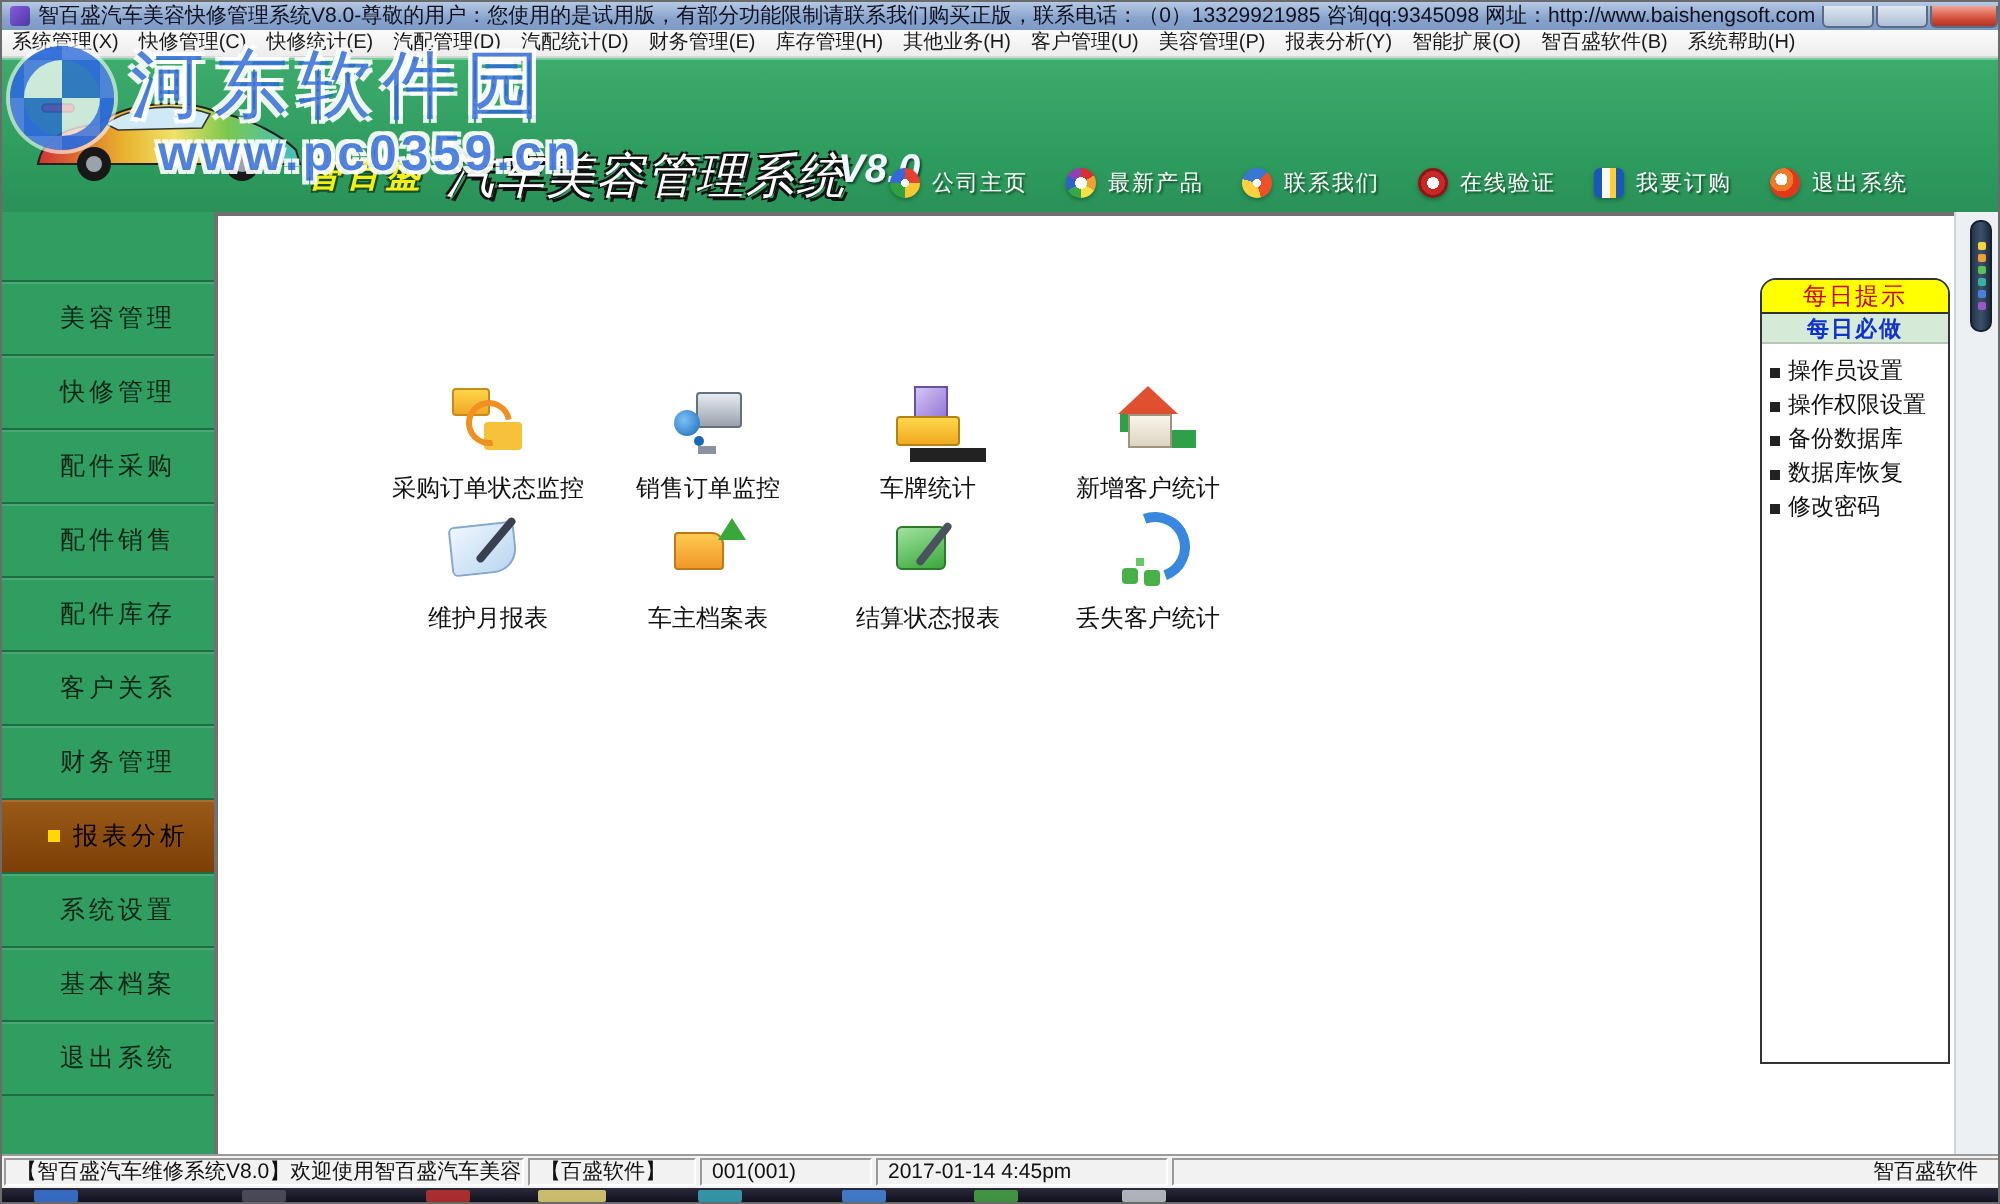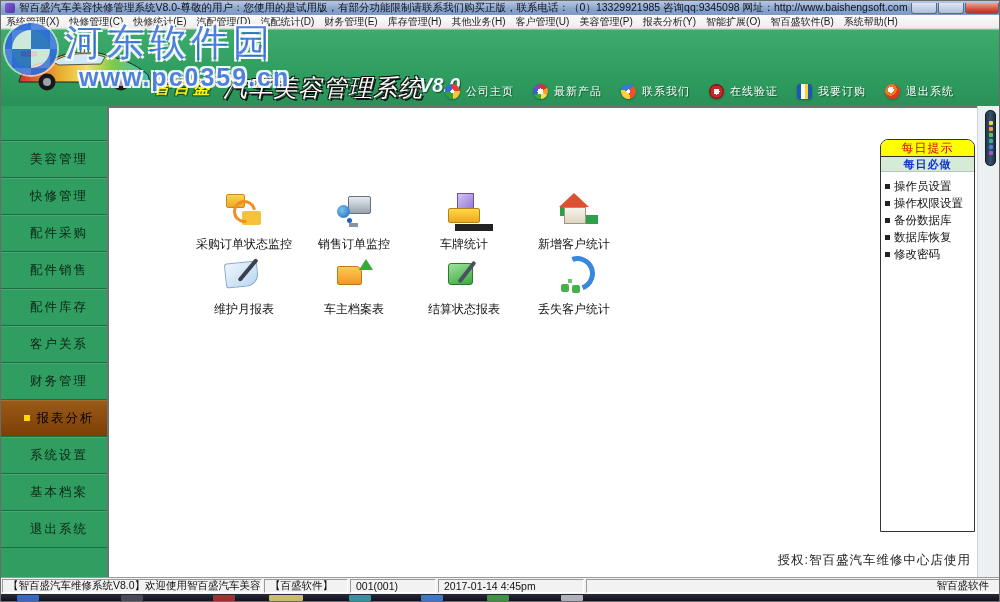--- a/index.html
+++ b/index.html
@@ -421,21 +421,20 @@
           <span>数据库恢复</span>
         </div>
 
         <div class="tip-item">
           <span class="tip-bullet"></span>
           <span>修改密码</span>
         </div>
       </div>
   </div>
 
-  <div class="license">授权:智百盛汽车维修中心店使用</div>
 </div>
 
 <div class="right-strip">
   <div class="side-handle">
     <i style="background:#f5d442"></i>
     <i style="background:#f0a030"></i>
     <i style="background:#58c058"></i>
     <i style="background:#38b0a0"></i>
     <i style="background:#4880e0"></i>
     <i style="background:#9858c8"></i>

